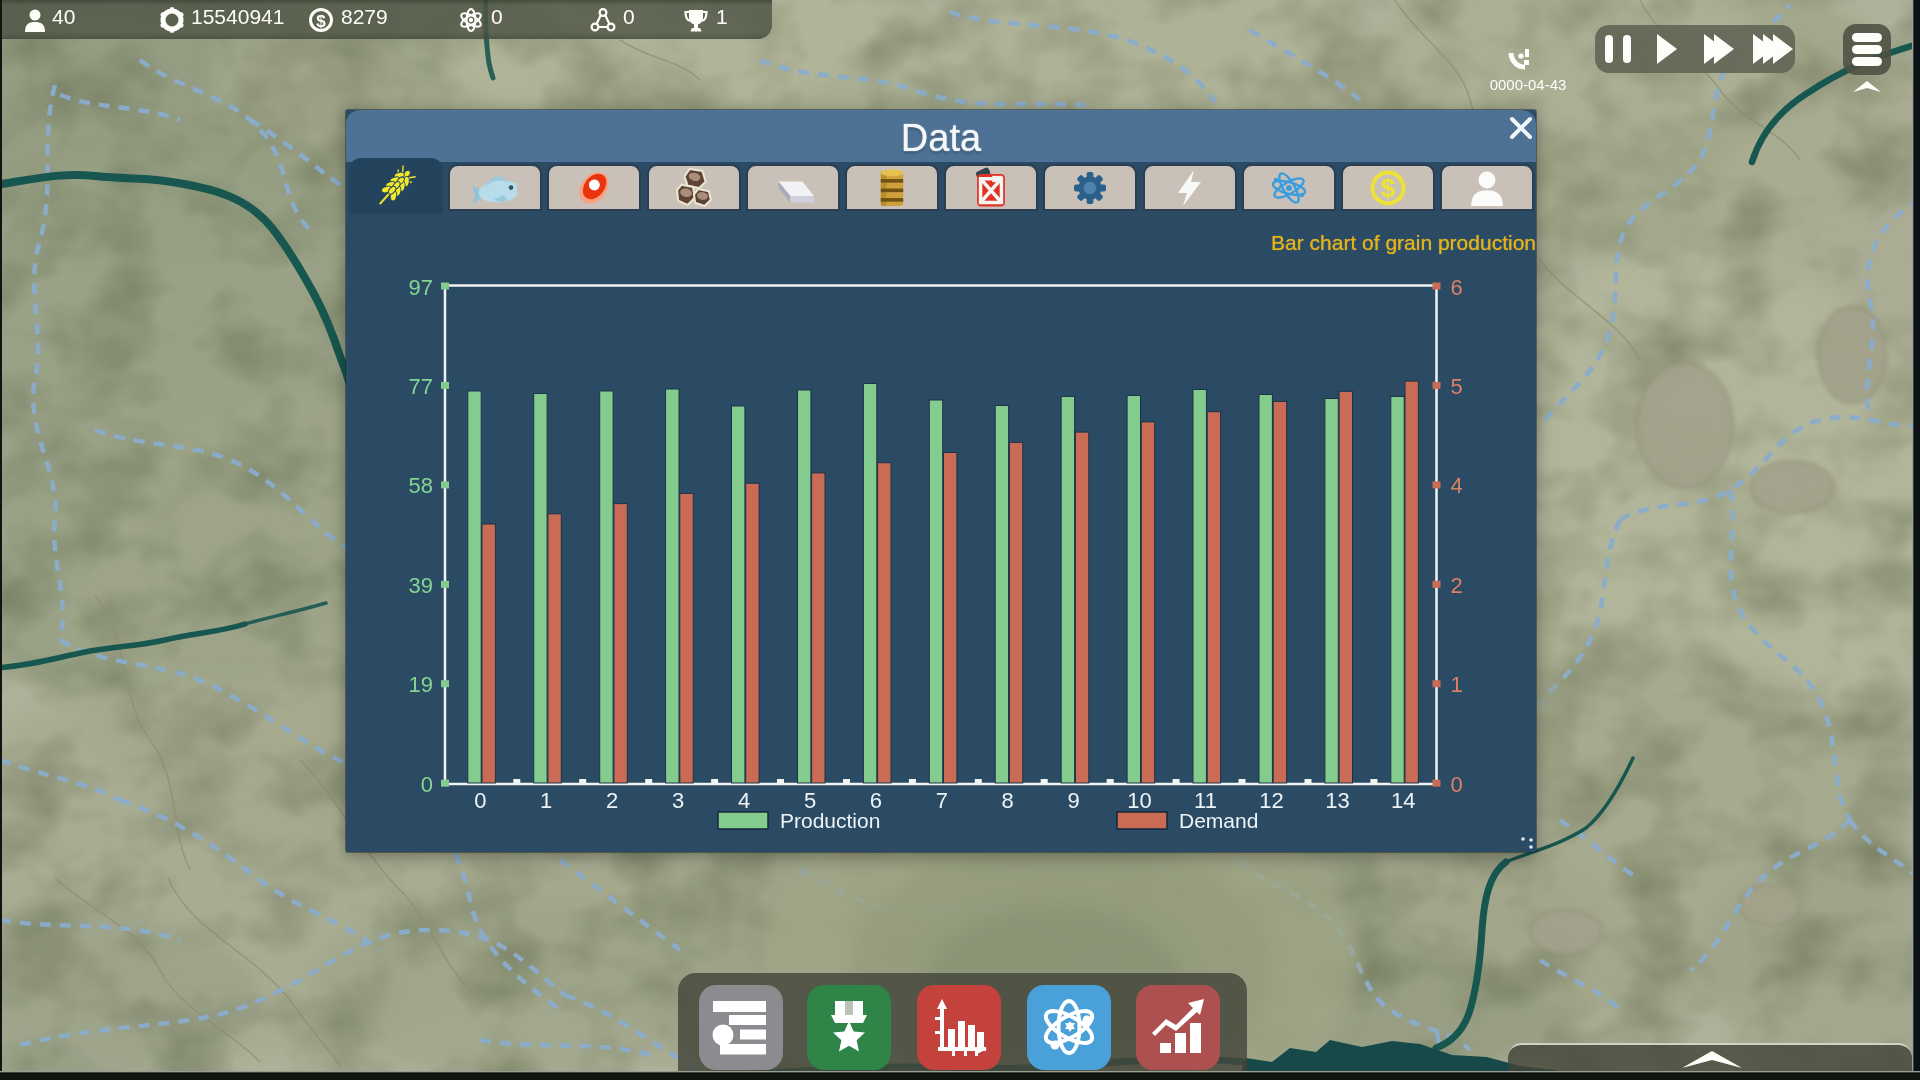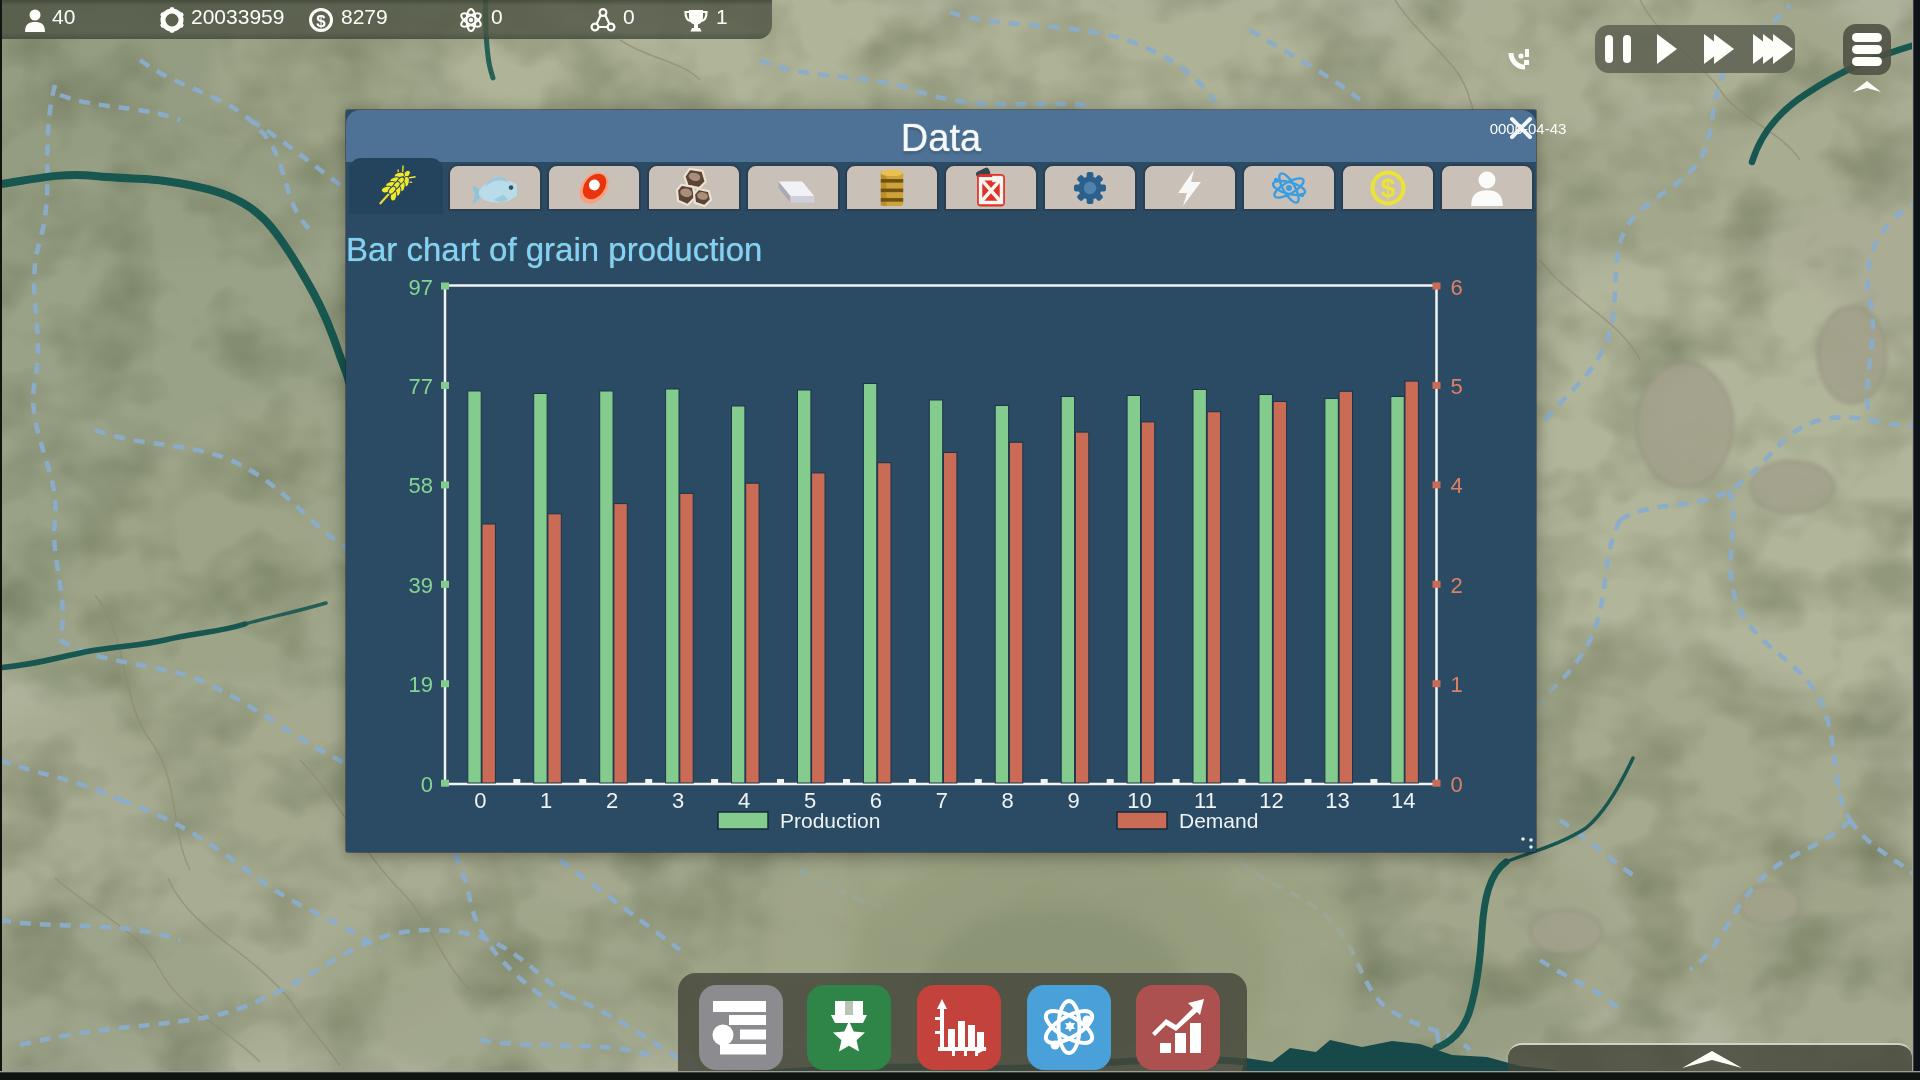--- a/index.html
+++ b/index.html
@@ -23,35 +23,35 @@
   #modal{left:346px;top:110px;width:1190px;height:742px;border-radius:2px;
     background:#2b4a64;box-shadow:0 4px 18px rgba(0,0,0,.35),0 0 0 1px rgba(25,40,55,.45);}
   #mhead{position:absolute;left:0;top:0;width:100%;height:52px;border-radius:14px 14px 0 0;
     background:#4e7295;}
   #mtitle{position:absolute;top:7px;left:0;width:100%;text-align:center;color:#f5f8fa;
     font-size:38px;font-weight:normal;text-shadow:0 0 1.2px rgba(245,248,250,.95),0 2px 3px rgba(10,25,40,.35);}
   .tab{position:absolute;top:54px;width:90px;height:43px;background:#c9c1b7;
     border:2px solid #2c3e52;border-radius:10px 10px 0 0;}
   .tab.sel{top:48px;height:56px;background:#24435c;border:none;width:94px;border-radius:12px 12px 0 0;}
   .tab svg{position:absolute;left:50%;top:50%;transform:translate(-50%,-50%);}
-  #ctitle{position:absolute;top:121px;left:0;width:100%;text-align:left;color:#7dd3fc;
-    font-size:33px;font-weight:normal;text-shadow:0 0 1px rgba(214,200,126,.8);}
+  #ctitle{position:absolute;top:121px;left:0;width:100%;text-align:right;color:#eab308;
+    font-size:21px;font-weight:normal;text-shadow:0 0 1px rgba(214,200,126,.8);}
   
   #botpanel{left:678px;top:973px;width:569px;height:107px;border-radius:18px 18px 0 0;
     background:rgba(66,68,56,.80);}
   .bbtn{position:absolute;top:12px;width:84px;height:85px;border-radius:17px;}
   #rightpanel{left:1508px;top:1043px;width:404px;height:30px;border-radius:14px 14px 0 0;
     background:rgba(66,68,56,.80);border-top:2px solid rgba(230,232,220,.85);}
   
   #edgeL{left:0;top:0;width:2px;height:1080px;background:#14140f;}
   #edgeR{left:1912px;top:0;width:8px;height:1080px;
     background:linear-gradient(90deg,#cfd0c2 0,#0c1216 2px,#0c1216 100%);}
   #edgeB{left:0;top:1071px;width:1920px;height:9px;
     background:linear-gradient(180deg,#caccbd 0,#101410 2px,#101410 100%);}
-  .txt{position:absolute;color:#fdfdfa;margin-top:44px;}
+  .txt{position:absolute;color:#fdfdfa;}
 </style>
 </head>
 <body>
 <div id="stage">
 
   <svg id="map" class="abs" style="left:0;top:0" width="1920" height="1080" viewBox="0 0 1920 1080">
       <rect x="0" y="0" width="1920" height="1080" fill="#aeb29a"></rect>
 <defs>
         <filter id="soft" x="-40%" y="-40%" width="180%" height="180%">
           <feGaussianBlur stdDeviation="9"></feGaussianBlur>
@@ -406,21 +406,21 @@
 <div class="tb-item" style="left:52px">40</div>
 <svg class="abs" style="left:159px;top:7px" width="26" height="26" viewBox="0 0 26 26">
         <circle cx="13" cy="13" r="9" fill="none" stroke="#fdfdfa" stroke-width="5"></circle>
         <rect x="11" y="0.2" width="4" height="5" rx="1" fill="#fdfdfa" transform="rotate(0 13 13)"></rect>
         <rect x="11" y="0.2" width="4" height="5" rx="1" fill="#fdfdfa" transform="rotate(60 13 13)"></rect>
         <rect x="11" y="0.2" width="4" height="5" rx="1" fill="#fdfdfa" transform="rotate(120 13 13)"></rect>
         <rect x="11" y="0.2" width="4" height="5" rx="1" fill="#fdfdfa" transform="rotate(180 13 13)"></rect>
         <rect x="11" y="0.2" width="4" height="5" rx="1" fill="#fdfdfa" transform="rotate(240 13 13)"></rect>
         <rect x="11" y="0.2" width="4" height="5" rx="1" fill="#fdfdfa" transform="rotate(300 13 13)"></rect>
       </svg>
-<div class="tb-item" style="left:191px">20033959</div>
+<div class="tb-item" style="left:191px">15540941</div>
 <svg class="abs" style="left:308px;top:7px" width="26" height="26" viewBox="0 0 26 26">
         <circle cx="13" cy="13" r="10.5" fill="none" stroke="#fdfdfa" stroke-width="3"></circle>
         <text x="13" y="19.5" font-size="17" font-weight="bold" fill="#fdfdfa" text-anchor="middle">$</text>
       </svg>
 <div class="tb-item" style="left:341px">8279</div>
 <svg class="abs" style="left:458px;top:7px" width="26" height="26" viewBox="0 0 26 26">
         <g stroke="#fdfdfa" stroke-width="2" fill="none">
       <ellipse cx="13" cy="13" rx="11" ry="4.4" transform="rotate(-30 13 13)"></ellipse>
       <ellipse cx="13" cy="13" rx="11" ry="4.4" transform="rotate(30 13 13)"></ellipse>
       <ellipse cx="13" cy="13" rx="11" ry="4.4" transform="rotate(90 13 13)"></ellipse>

